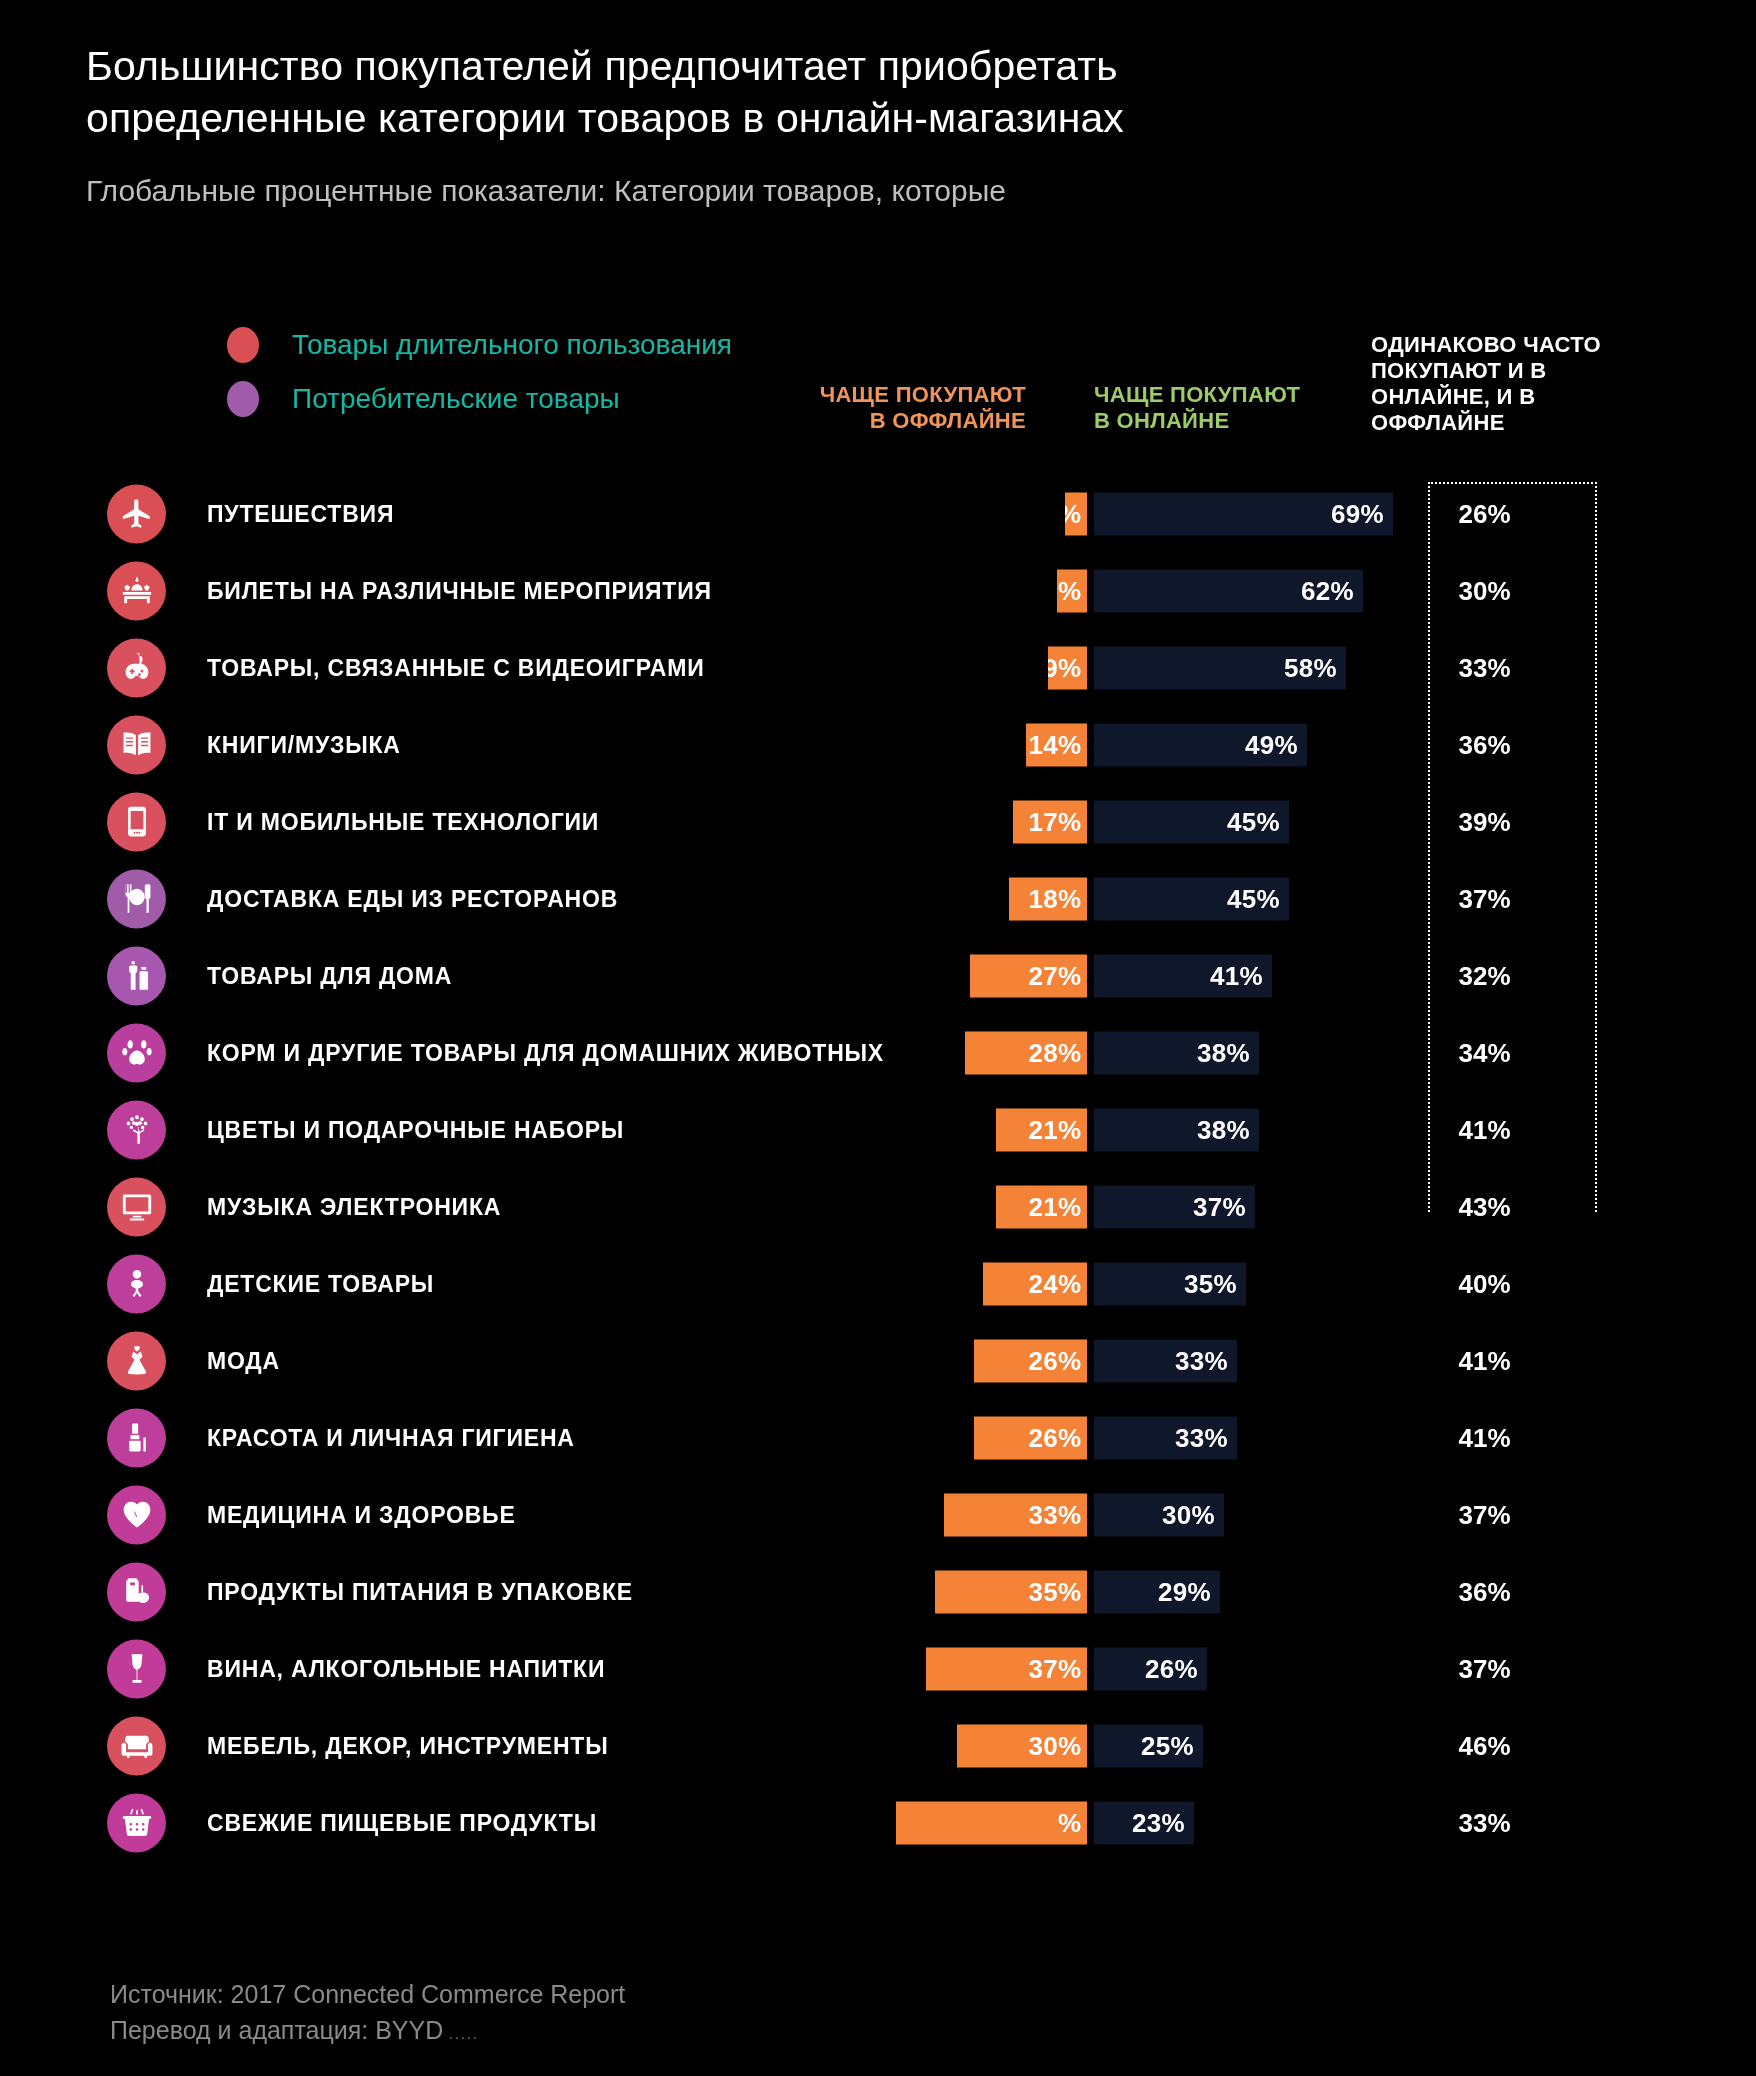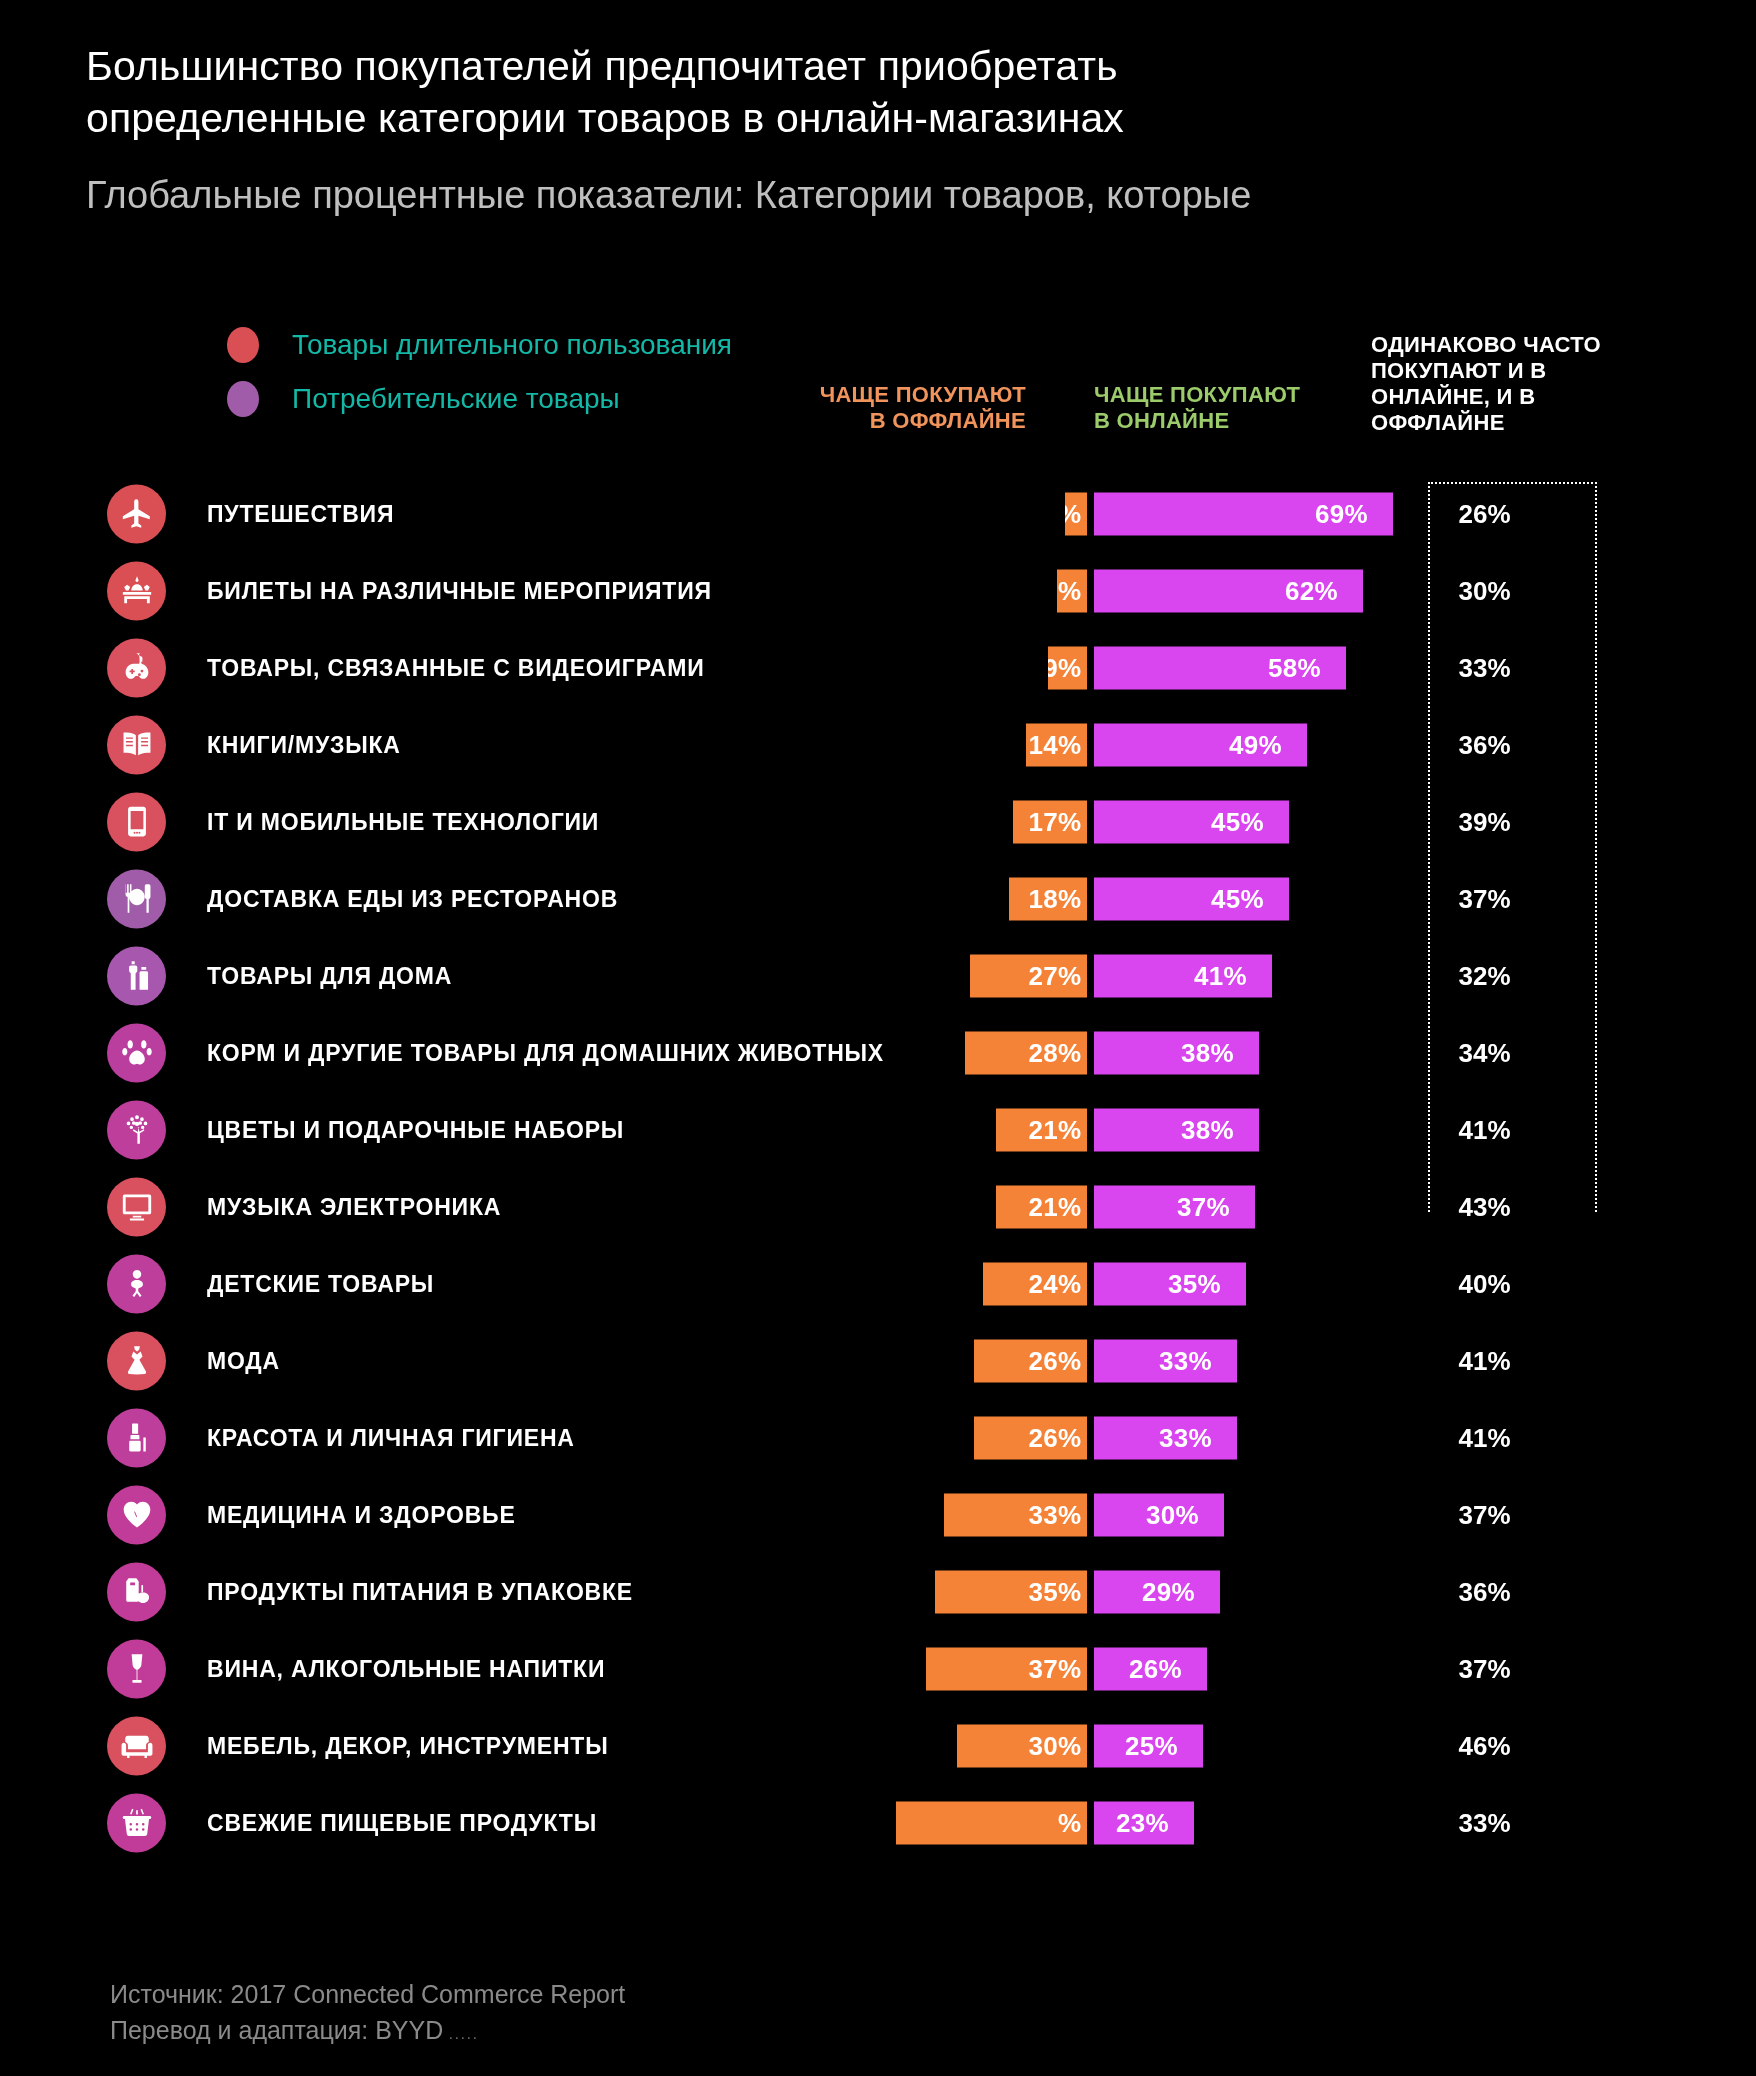--- a/index.html
+++ b/index.html
@@ -10,21 +10,21 @@
   }
   .page{position:relative;width:1757px;height:2077px;}
 
   
   .header{padding:40px 0 0 86px;}
   .title{
     font-size:41px;line-height:1.28;font-weight:400;color:#ffffff;
     letter-spacing:0.1px;max-width:1378px;
   }
   .subtitle{
-    margin-top:26px;font-size:38px;line-height:1.3;color:#bfbfbf;font-weight:400;
+    margin-top:26px;font-size:30px;line-height:1.3;color:#bfbfbf;font-weight:400;
     max-width:1350px;
   }
 
   
   .legend{position:absolute;left:227px;top:318px;}
   .legend-row{display:flex;align-items:center;height:54px;}
   .legend-dot{width:32px;height:36px;border-radius:50%;flex:none;}
   .legend-label{margin-left:33px;font-size:28px;color:#14b8a6;white-space:nowrap;}
 
   
@@ -51,23 +51,23 @@
   
   .bar-off{
     position:absolute;top:50%;transform:translateY(-50%);
     right:670px;  
     height:43px;background:#F58337;
     display:flex;align-items:center;justify-content:flex-end;
     box-sizing:border-box;padding-right:8.3px;overflow:hidden;
   }
   .bar-on{
     position:absolute;top:50%;transform:translateY(-50%);
-    left:1094px;height:43px;background:#d946ef;
+    left:1094px;height:43px;background:#0f172a;
     display:flex;align-items:center;justify-content:flex-end;
-    box-sizing:border-box;padding-right:25px;overflow:hidden;
+    box-sizing:border-box;padding-right:9px;overflow:hidden;
   }
   .bar-val{font-size:26px;font-weight:bold;color:#fff;letter-spacing:0.3px;white-space:nowrap;}
   .bar-off .bar-val{transform:translateX(2.8px);}
 
   .same-val{
     position:absolute;left:1419px;top:50%;transform:translateY(-50%);
     width:131px;text-align:center;font-size:26px;font-weight:bold;color:#fff;
   }
 
   

